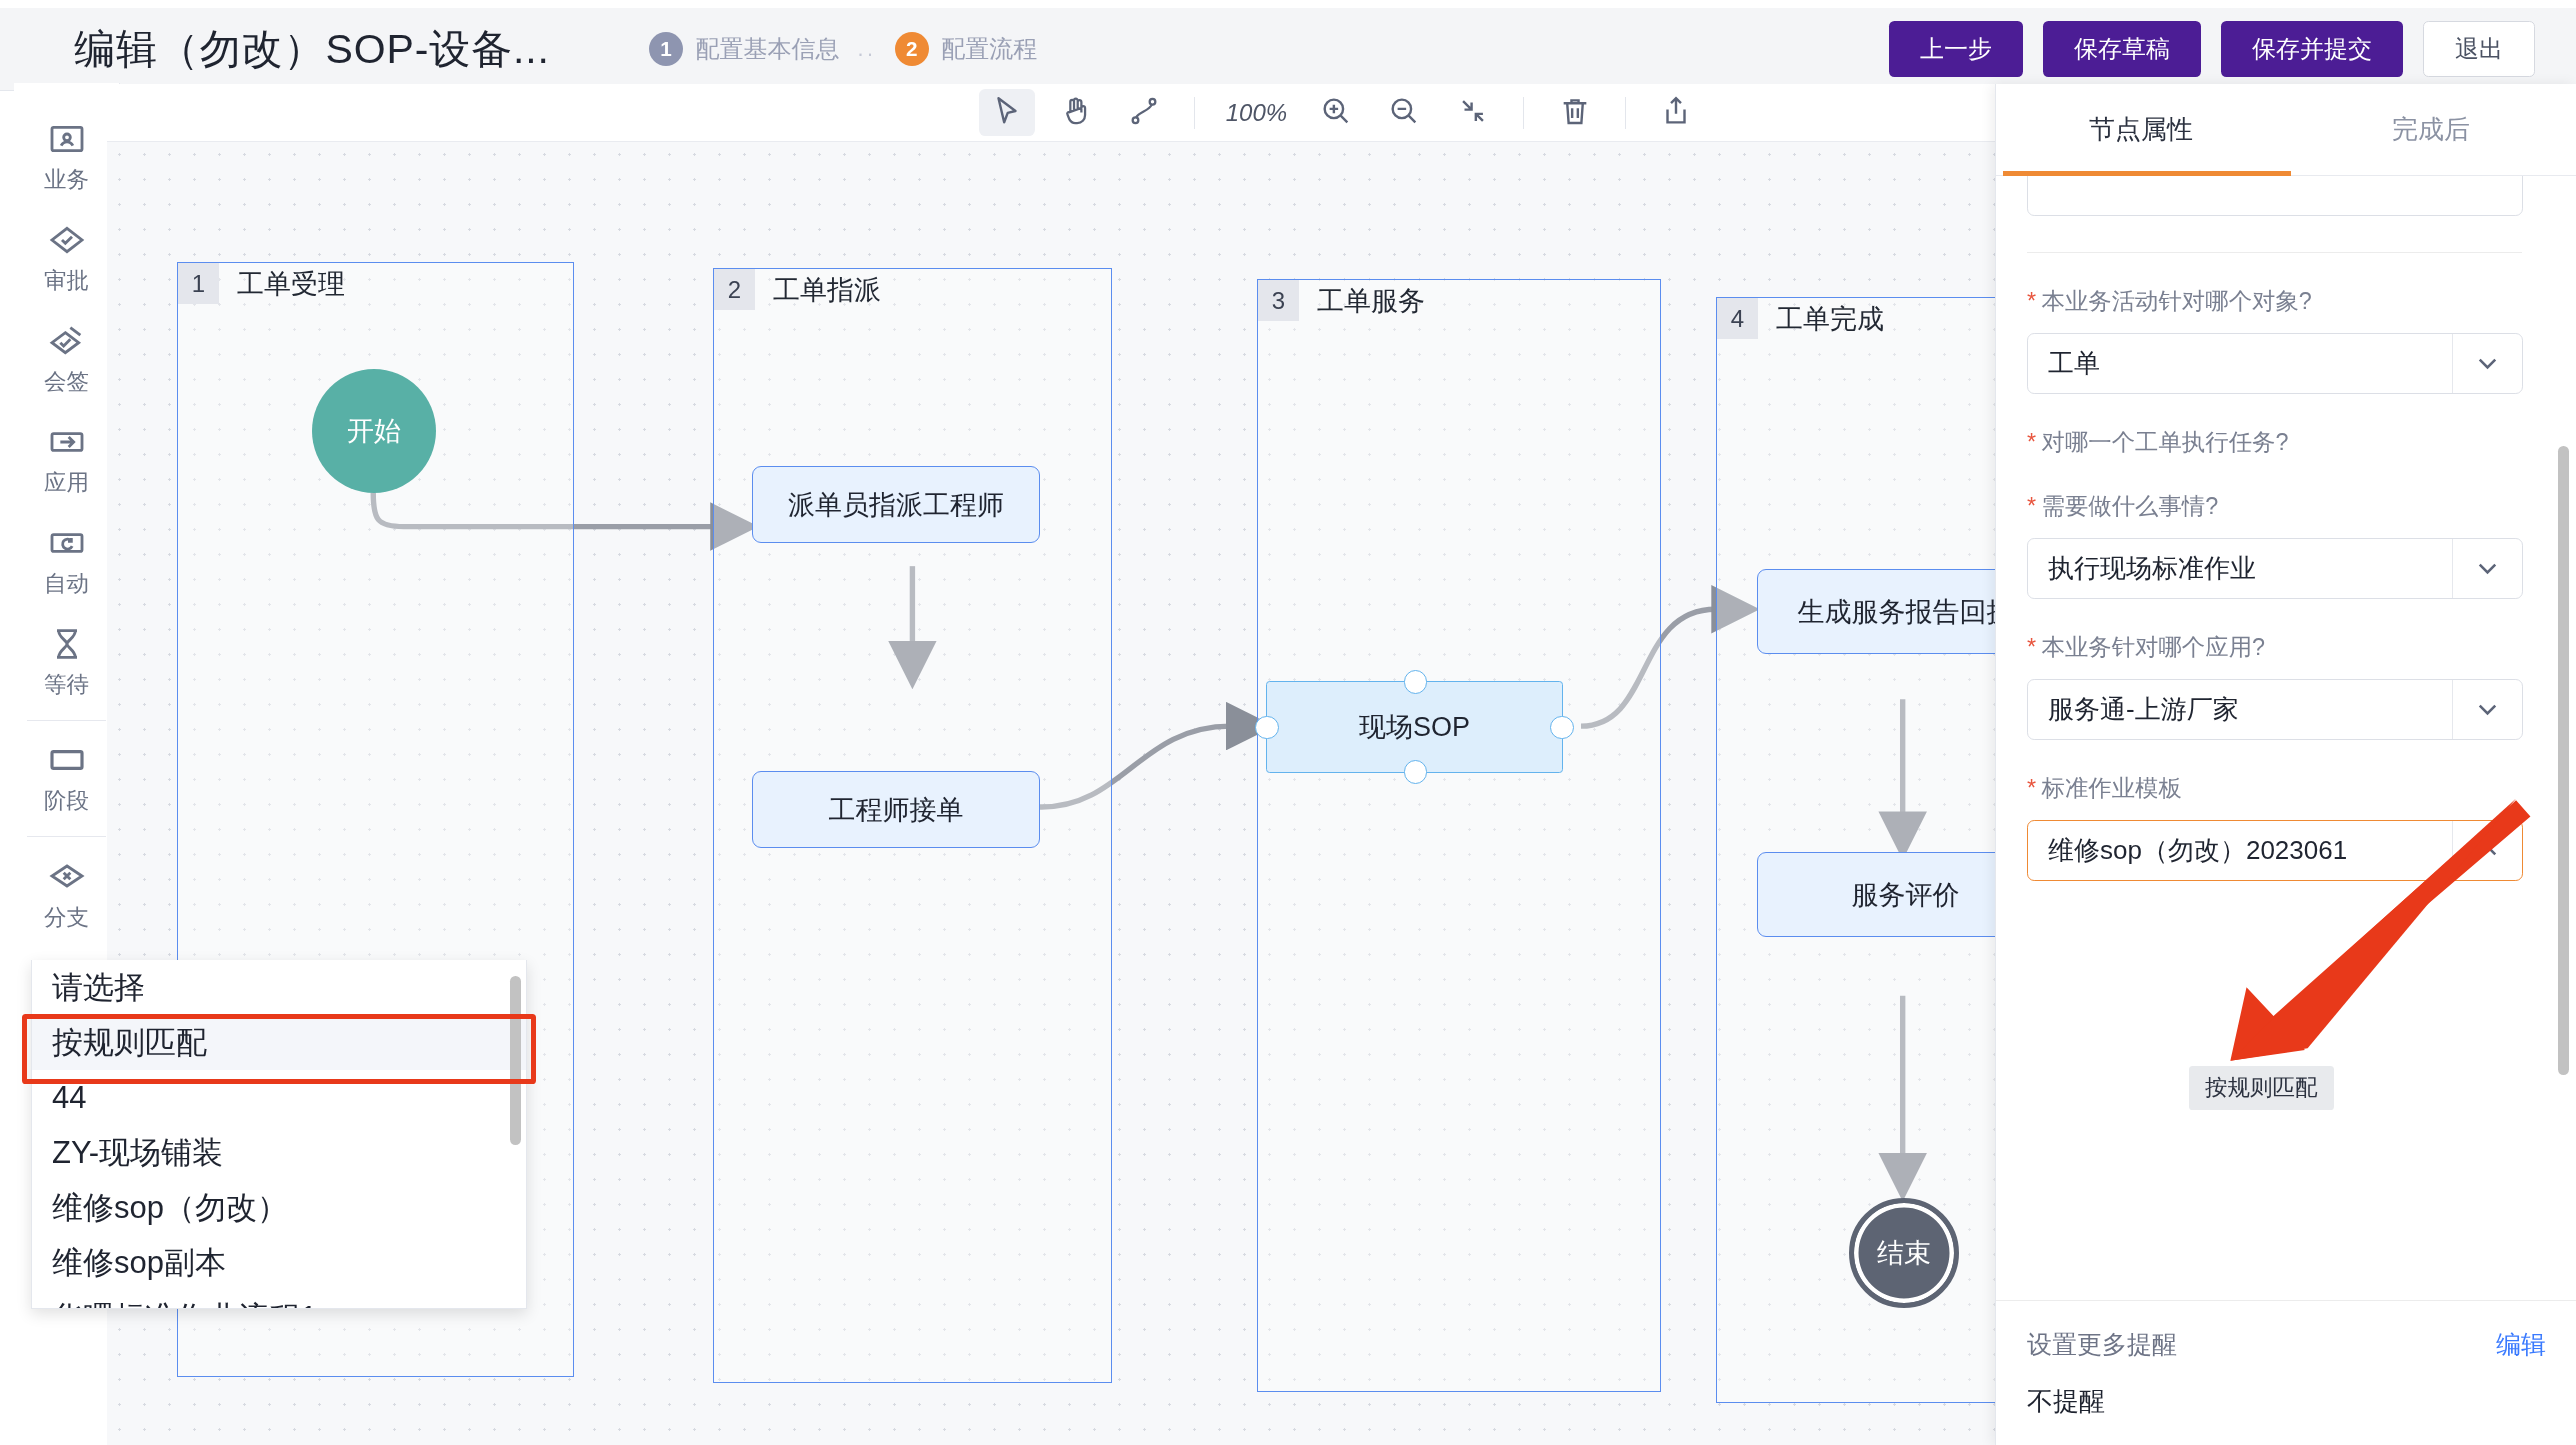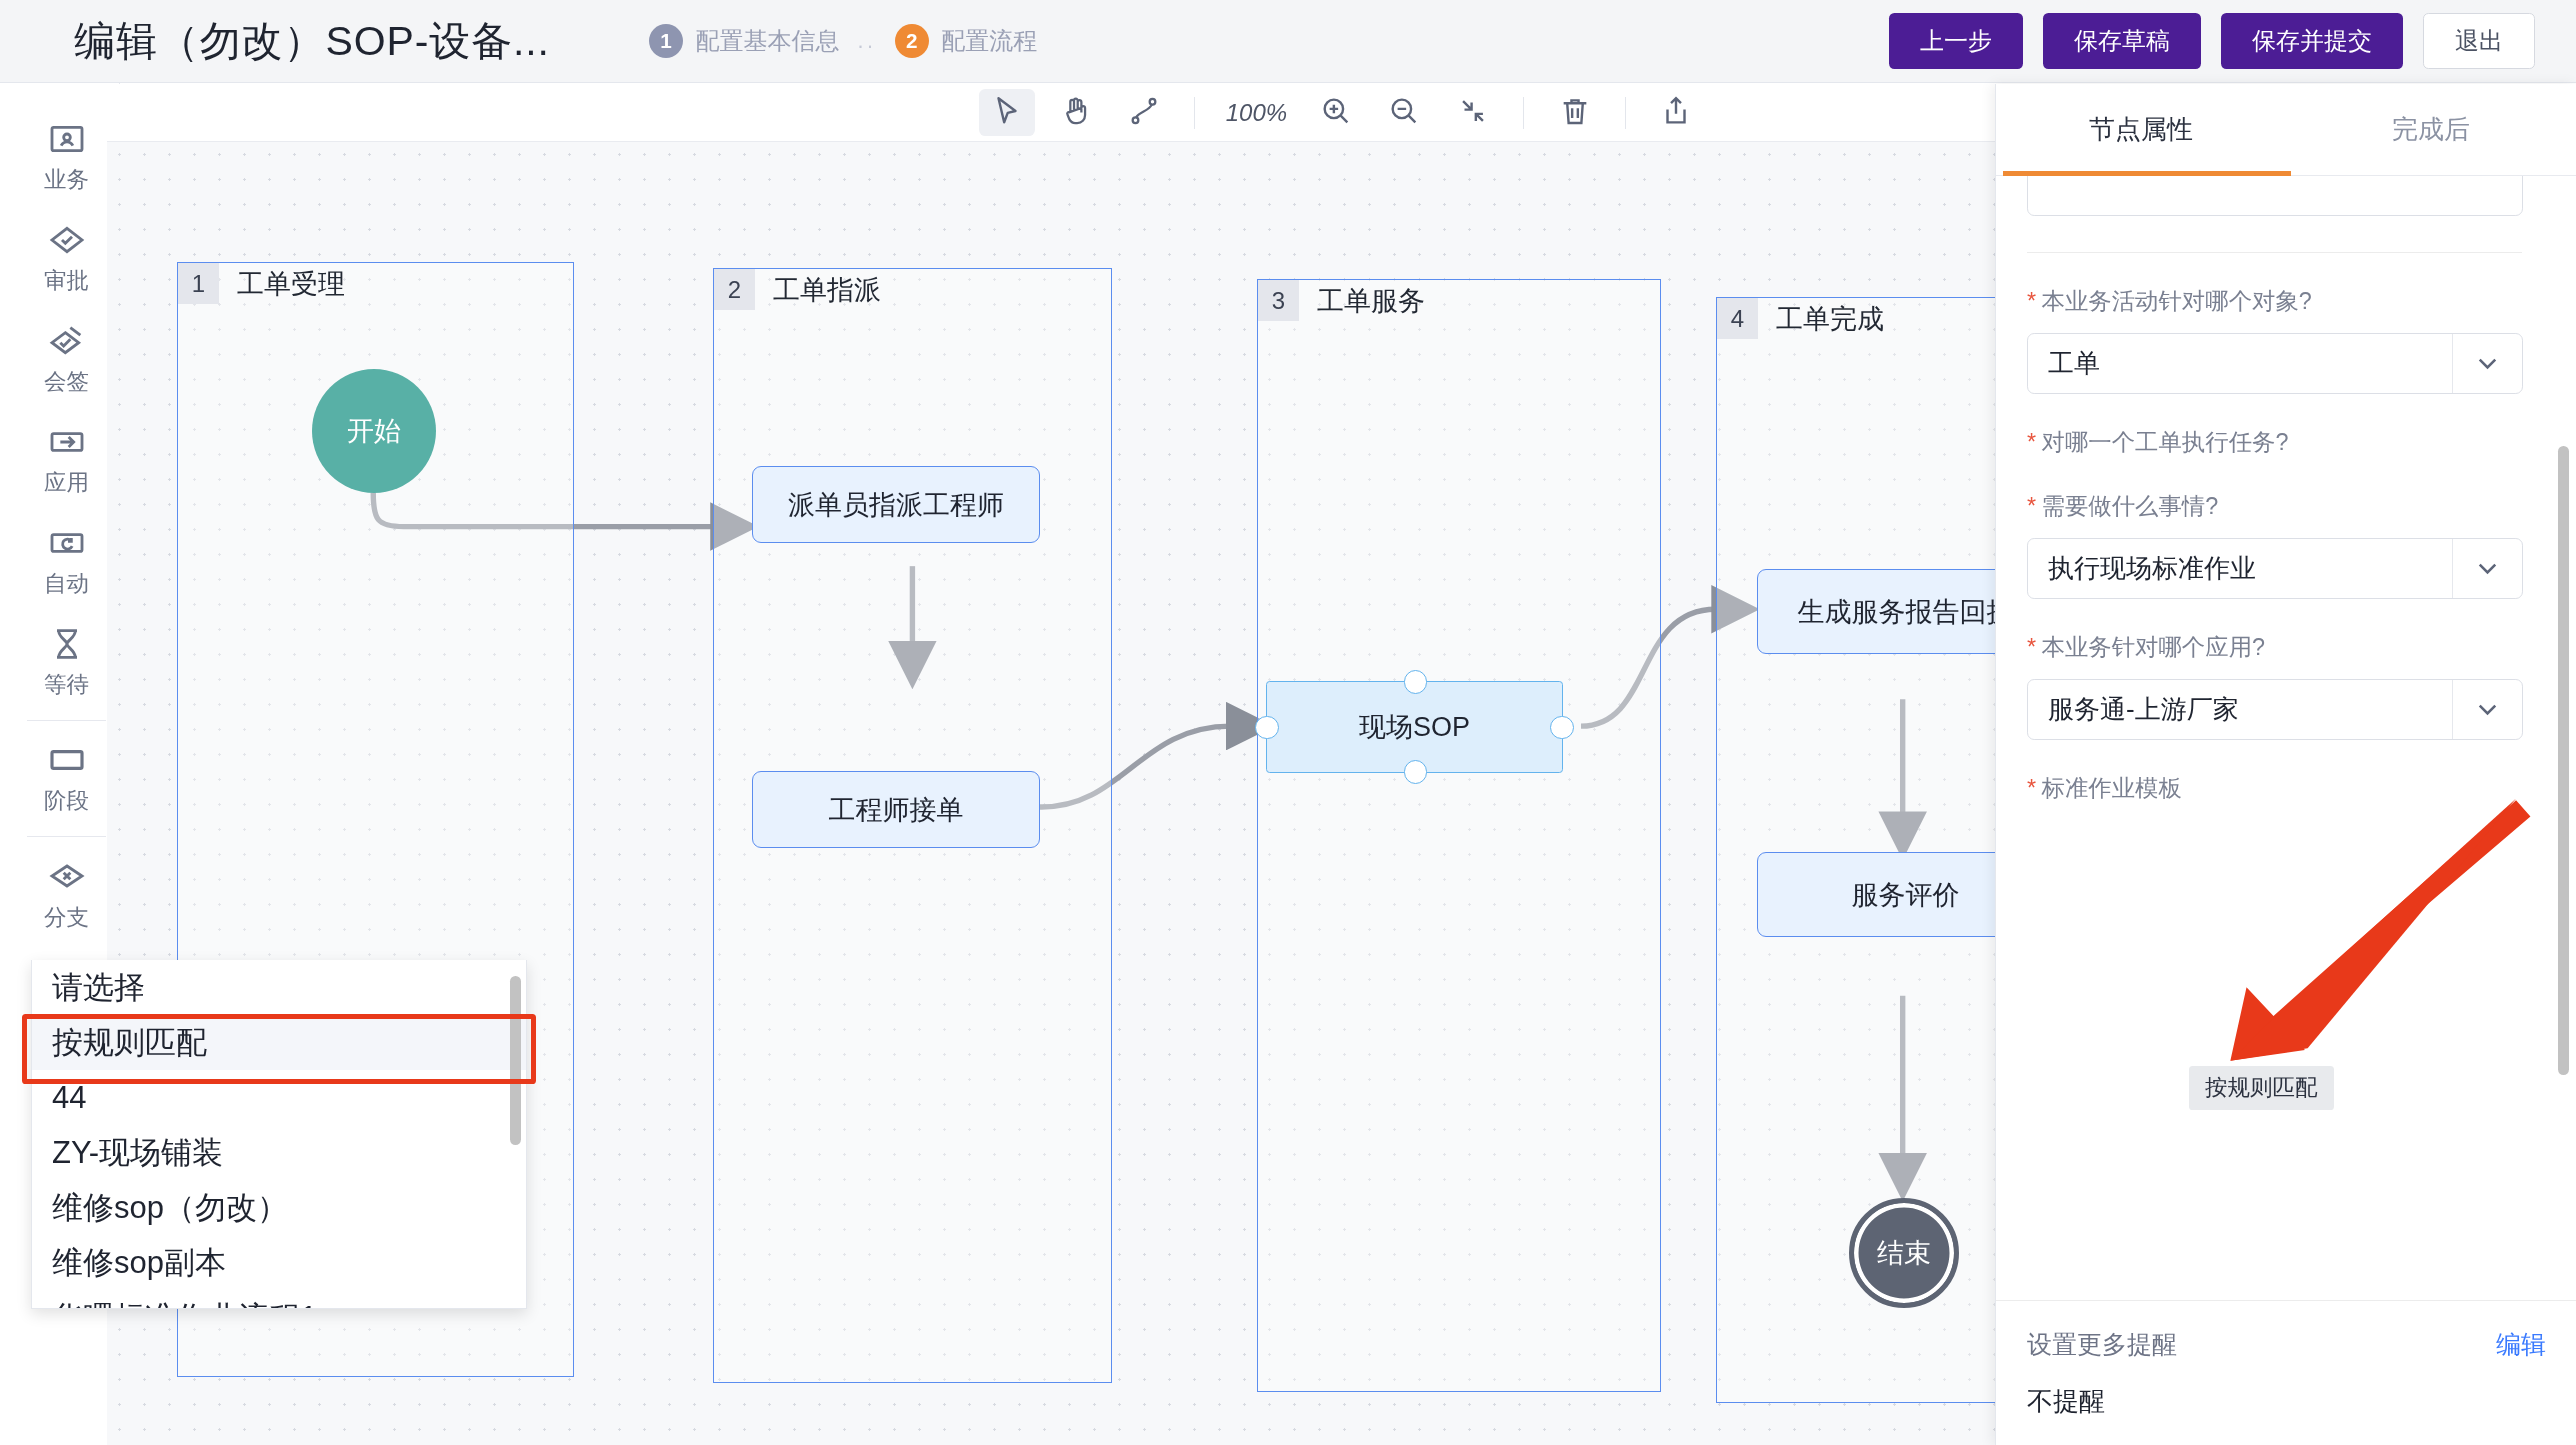--- a/index.html
+++ b/index.html
@@ -5,21 +5,21 @@
   * { box-sizing: border-box; margin: 0; padding: 0; }
   html, body {
     width: 2576px; height: 1445px;
     font-family: "Liberation Sans", "DejaVu Sans", sans-serif;
     background: #ffffff; overflow: hidden;
   }
   .app { position: relative; width: 2576px; height: 1445px; }
 
   
   .header {
-    position: absolute; left: 0; top: 0; width: 2576px; height: 83px;
+    position: absolute; left: 0; top: 8px; width: 2576px; height: 83px;
     background: #f4f5f7; border-bottom: 0.9px solid #e4e7ed;
     display: flex; align-items: center;
   }
   .header-title {
     margin-left: 74px; font-size: 41px; color: #1f2430; letter-spacing: 0.9px;
     white-space: nowrap;
   }
   .steps { display: flex; align-items: center; margin-left: 99px; }
   .step { display: flex; align-items: center; }
   .step-num {
@@ -491,20 +491,28 @@
             <div class="select-arrow">
                 <svg width="31" height="31" viewBox="0 0 24 24" fill="none" stroke="currentColor" stroke-width="2">
                   <path d="M6 9l6 6 6-6"></path>
                 </svg>
               </div>
           </div>
         </div>
 
         <div class="field">
           <div class="field-label"><span class="req">*</span><span>标准作业模板</span></div>
+          <div class="select open">
+            <div class="select-value">维修sop（勿改）2023061</div>
+            <div class="select-arrow">
+                <svg width="31" height="31" viewBox="0 0 24 24" fill="none" stroke="currentColor" stroke-width="2">
+                  <path d="M6 15l6-6 6 6"></path>
+                </svg>
+              </div>
+          </div>
         </div>
 
         <div style="height:306px;"></div>
       </div>
       <div class="panel-sb-thumb"></div>
     </div>
 
     <div class="panel-footer">
       <div class="footer-row">
         <div class="footer-label">设置更多提醒</div>

